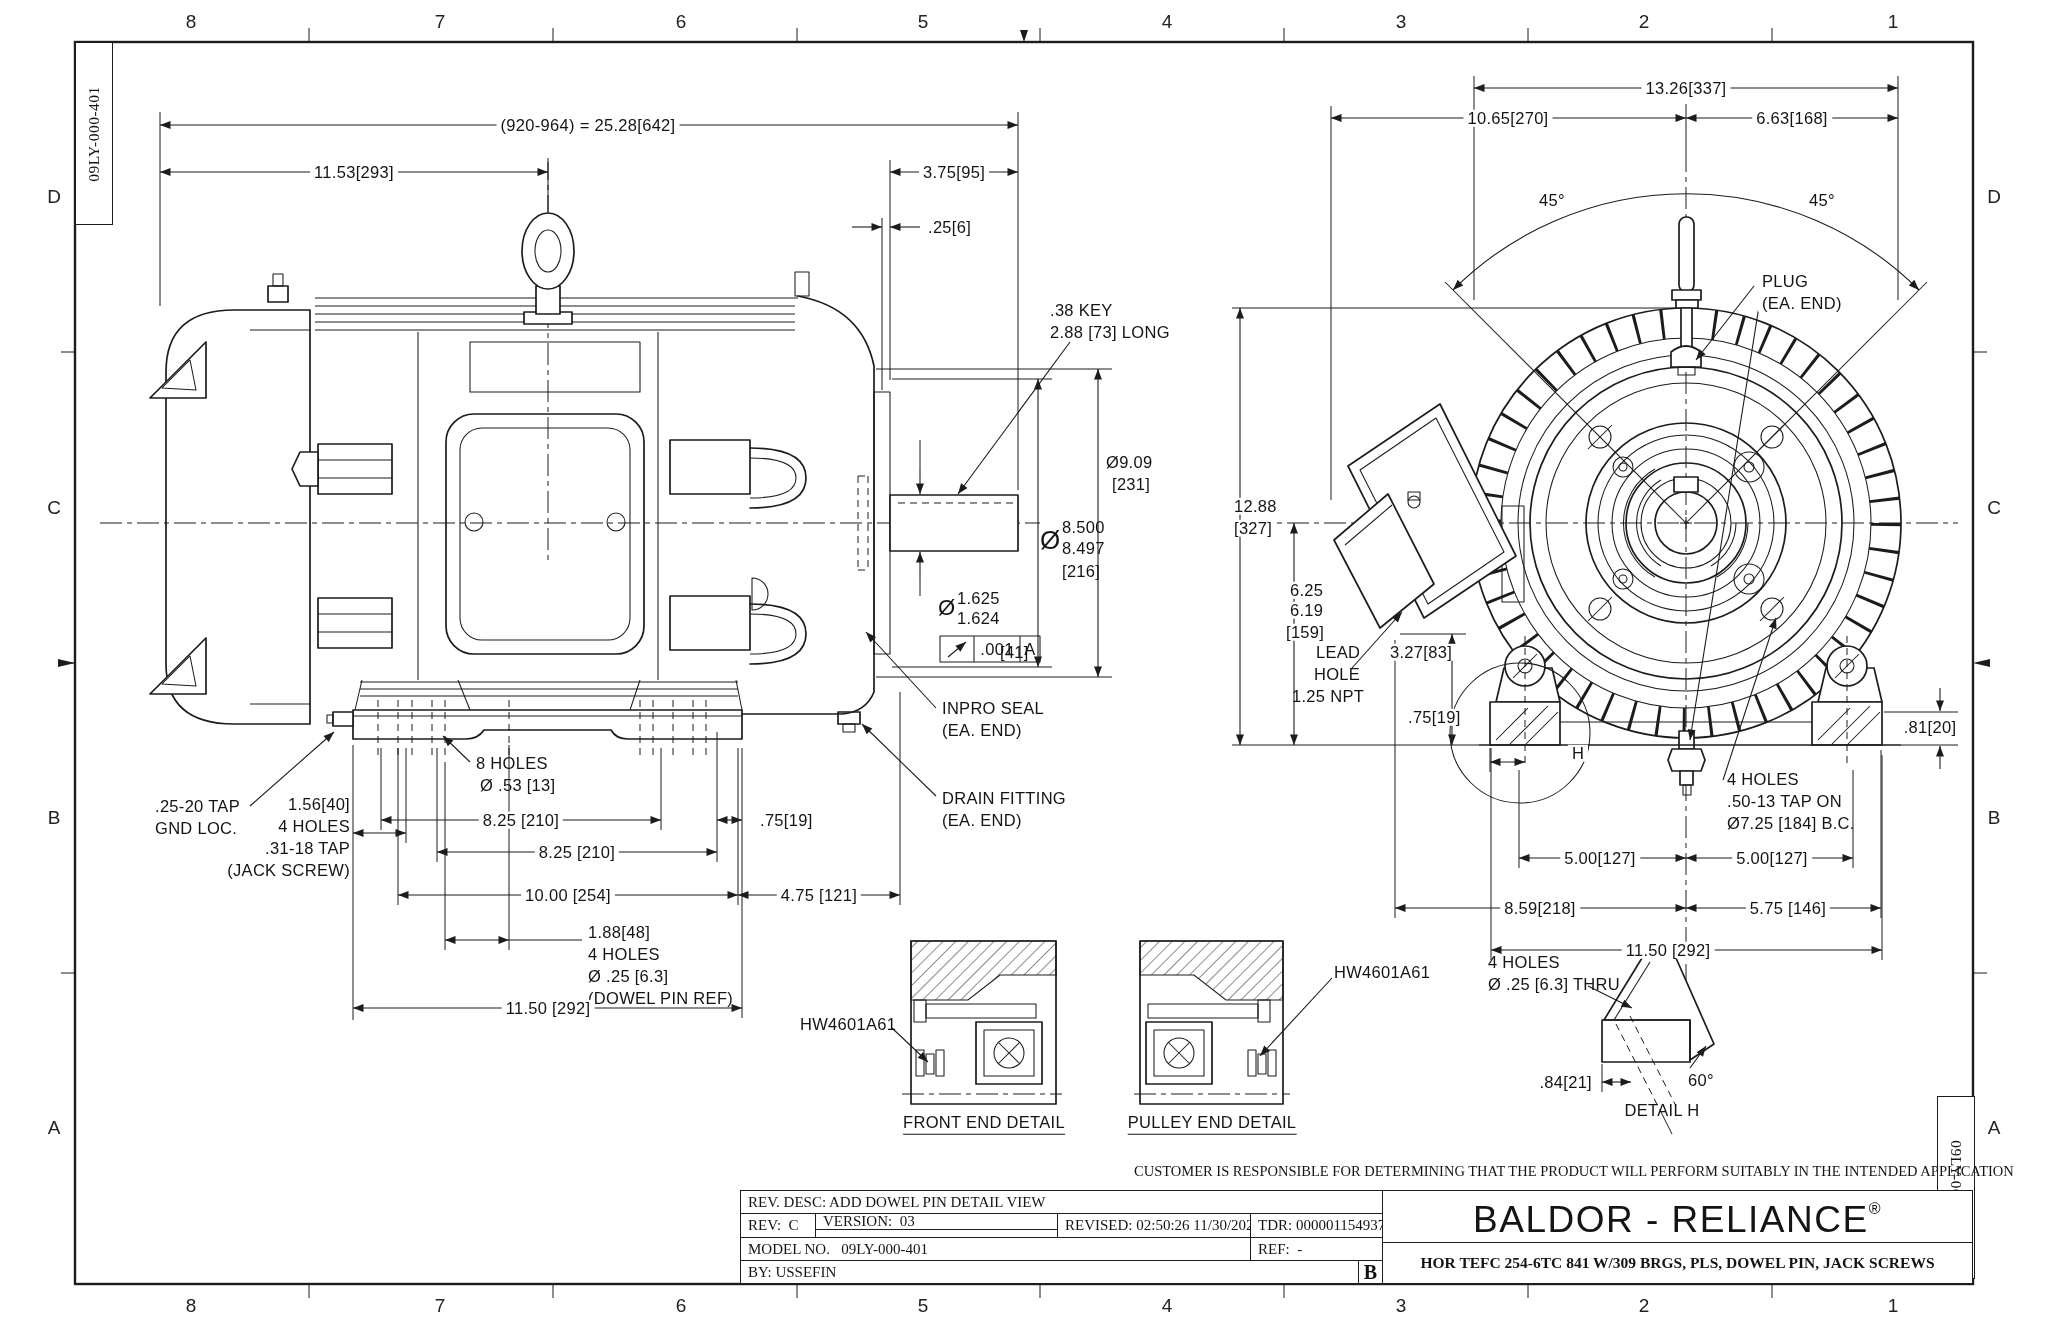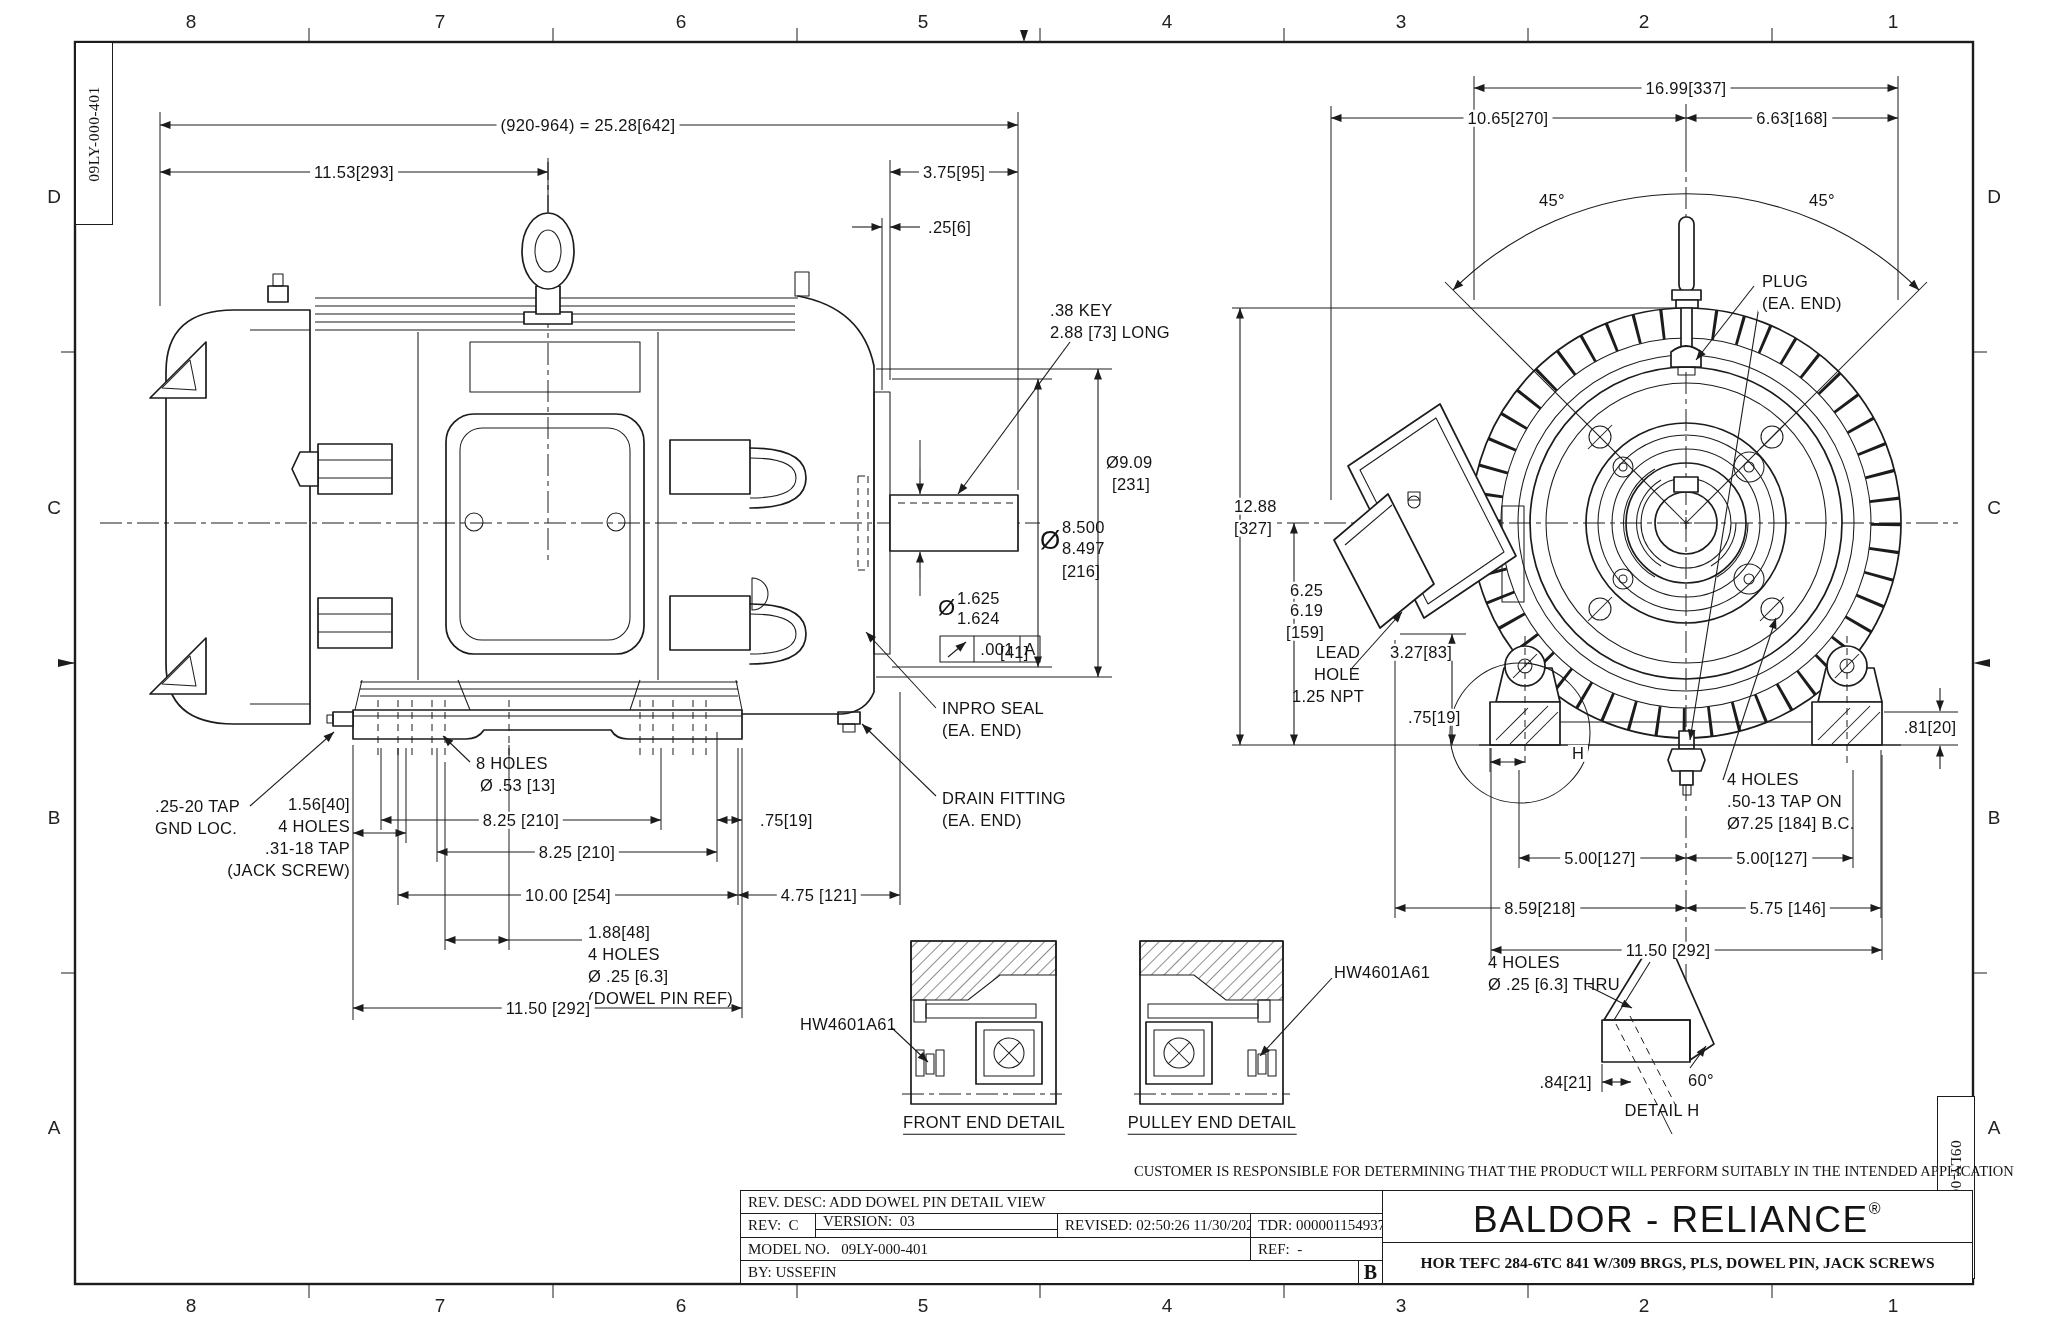--- a/index.html
+++ b/index.html
@@ -362,21 +362,21 @@
   <div class="cell" style="left:1057px;top:1213px;width:194px;height:25px">REVISED: 02:50:26 11/30/2020</div>
   <div class="cell" style="left:1250px;top:1213px;width:133px;height:25px">TDR: 000001154937</div>
   <div class="cell" style="left:740px;top:1237px;width:511px;height:24px">MODEL NO.   09LY-000-401</div>
   <div class="cell" style="left:1250px;top:1237px;width:133px;height:24px">REF:  -</div>
   <div class="cell" style="left:740px;top:1260px;width:619px;height:24px">BY: USSEFIN</div>
   <div class="cell sizeletter" style="left:1358px;top:1260px;width:25px;height:24px">B</div>
   <div class="brandbox" style="left:1382px;top:1190px;width:591px;height:59px">
     <div class="brand"><span>BALDOR - RELIANCE</span><sup>®</sup></div>
   </div>
   <div class="brandbox" style="left:1382px;top:1242px;width:591px;height:42px">
-    <div class="desc">HOR TEFC 284-6TC 841 W/309 BRGS, PLS, DOWEL PIN, JACK SCREWS</div>
+    <div class="desc">HOR TEFC 254-6TC 841 W/309 BRGS, PLS, DOWEL PIN, JACK SCREWS</div>
   </div>
 </div>
 
 <div id="ann-layer">
       <div class="ann c bg" style="left: 588px; top: 125px;">(920-964) = 25.28[642]</div>
       <div class="ann c bg" style="left: 354px; top: 172px; text-align: right;">11.53[293]</div>
       <div class="ann c bg" style="left: 954px; top: 172px;">3.75[95]</div>
       <div class="ann l bg" style="left: 924px; top: 227px;">.25[6]</div>
       <div class="ann l" style="left: 1050px; top: 310px;">.38 KEY</div>
       <div class="ann l" style="left: 1050px; top: 332px;">2.88 [73] LONG</div>
@@ -408,21 +408,21 @@
       <div class="ann l bg" style="left: 756px; top: 820px;">.75[19]</div>
       <div class="ann c bg" style="left: 577px; top: 852px;">8.25 [210]</div>
       <div class="ann c bg" style="left: 568px; top: 895px;">10.00 [254]</div>
       <div class="ann c bg" style="left: 819px; top: 895px;">4.75 [121]</div>
       <div class="ann l" style="left: 588px; top: 932px;">1.88[48]</div>
       <div class="ann l" style="left: 588px; top: 954px;">4 HOLES</div>
       <div class="ann l" style="left: 588px; top: 976px;">Ø .25 [6.3]</div>
       <div class="ann l" style="left: 588px; top: 998px;">(DOWEL PIN REF)</div>
       <div class="ann c bg" style="left: 548px; top: 1008px;">11.50 [292]</div>
       <div class="ann l" style="left: 800px; top: 1024px;">HW4601A61</div>
-      <div class="ann c bg" style="left: 1686px; top: 88px;">16.99[337]</div>
+      <div class="ann c bg" style="left: 1686px; top: 88px;">13.26[337]</div>
       <div class="ann c bg" style="left: 1508px; top: 118px;">10.65[270]</div>
       <div class="ann c bg" style="left: 1792px; top: 118px;">6.63[168]</div>
       <div class="ann c bg" style="left: 1552px; top: 200px;">45°</div>
       <div class="ann c bg" style="left: 1822px; top: 200px;">45°</div>
       <div class="ann l bg" style="left: 1758px; top: 281px;">PLUG</div>
       <div class="ann l bg" style="left: 1758px; top: 303px;">(EA. END)</div>
       <div class="ann l bg" style="left: 1230px; top: 506px;">12.88</div>
       <div class="ann l bg" style="left: 1230px; top: 528px;">[327]</div>
       <div class="ann l bg" style="left: 1286px; top: 590px;">6.25</div>
       <div class="ann l bg" style="left: 1286px; top: 610px;">6.19</div>

